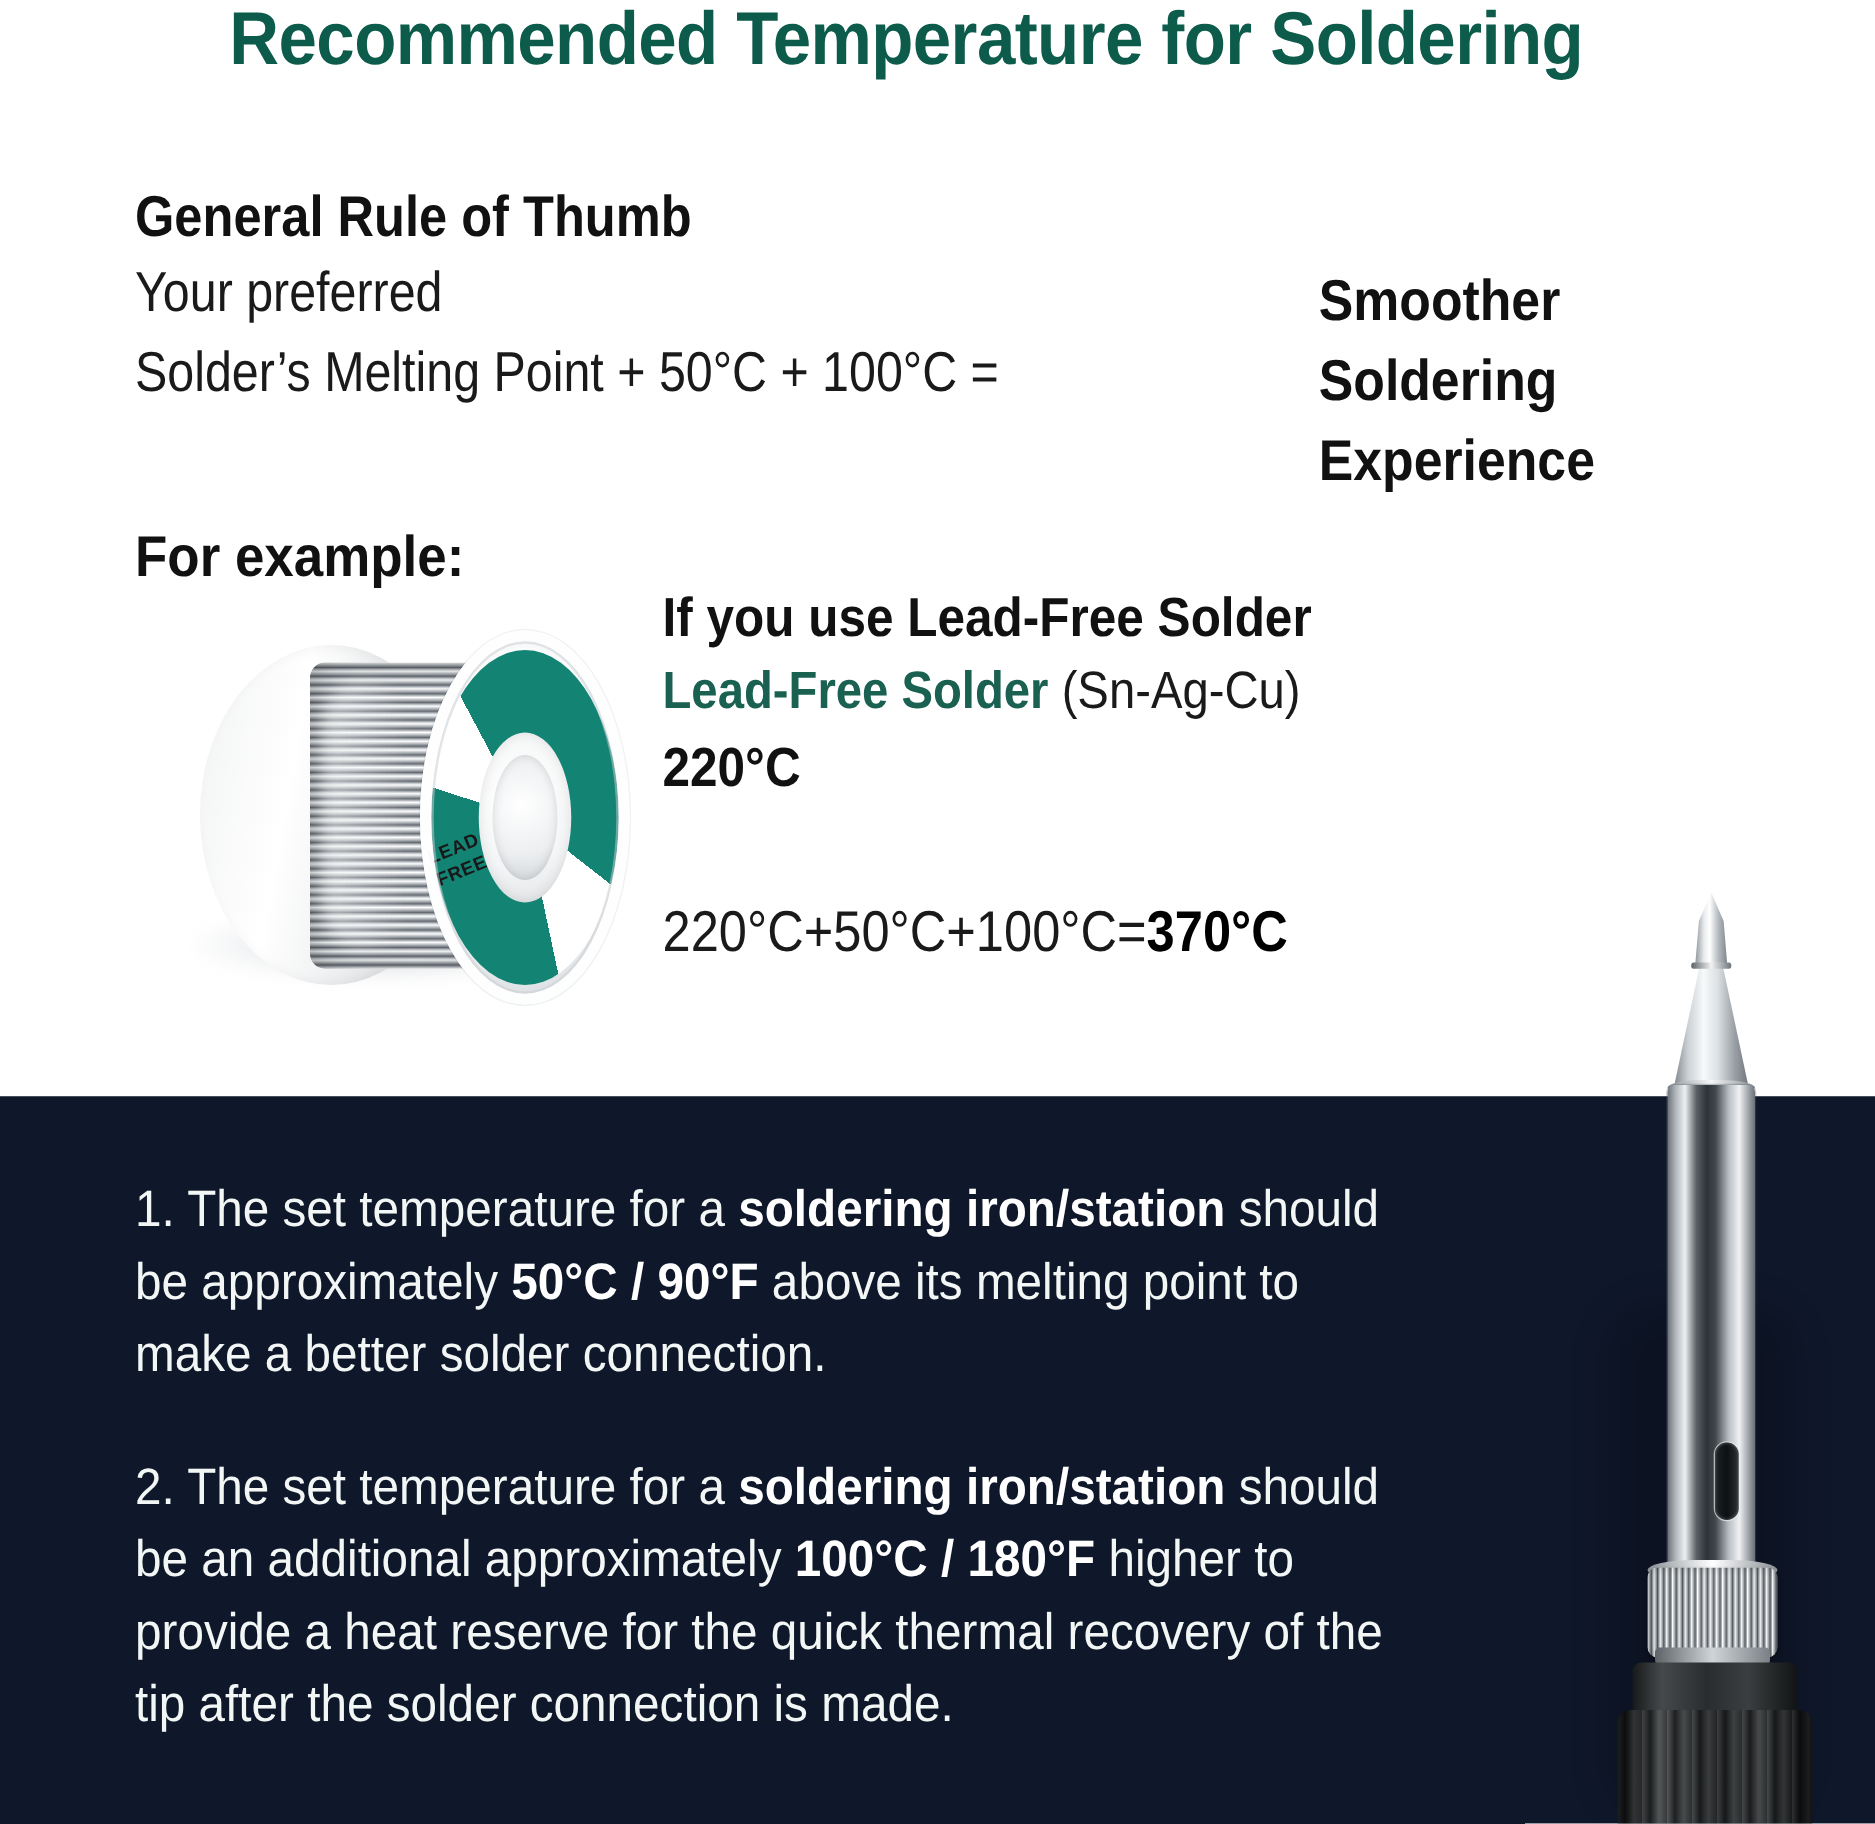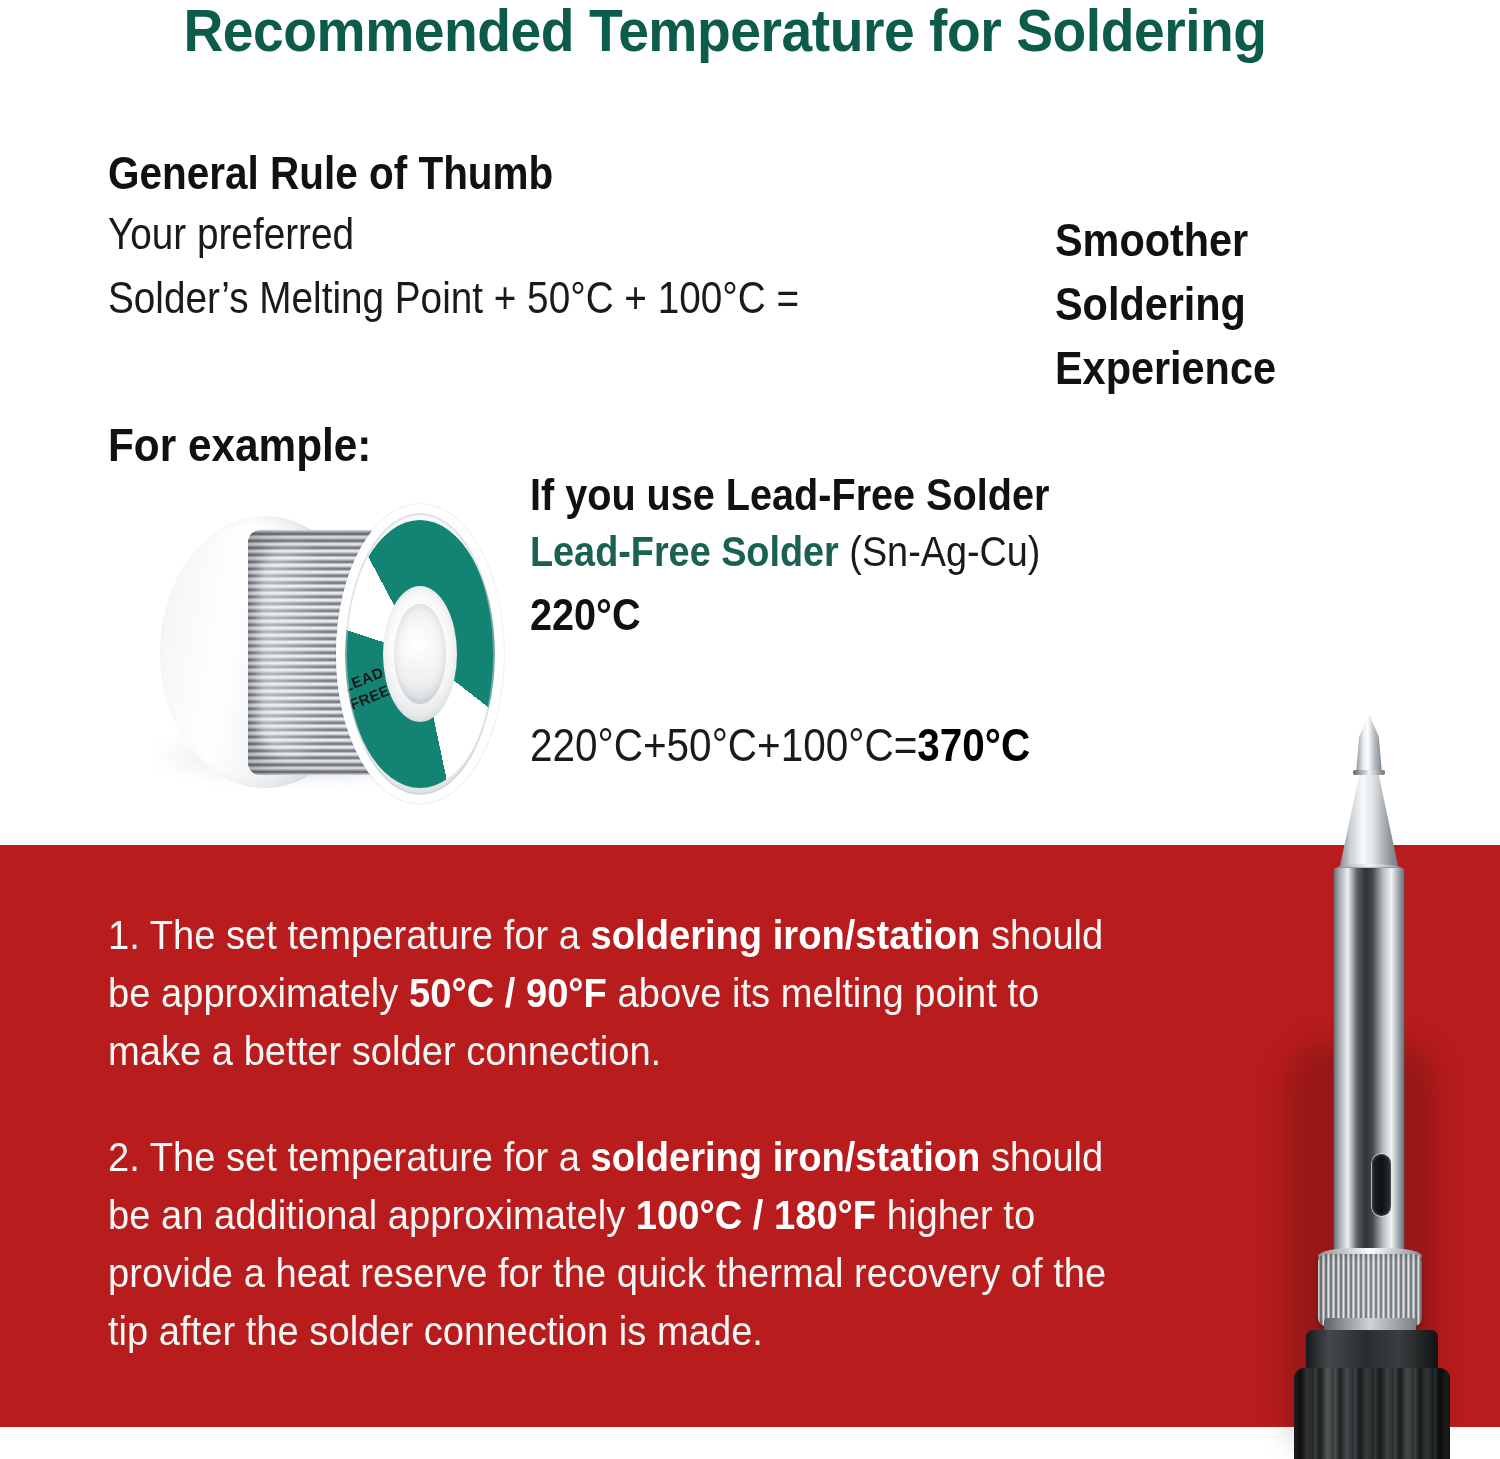--- a/index.html
+++ b/index.html
@@ -171,22 +171,22 @@
   }
   .spool .flange-rim{
     position:absolute; left:188px; top:6px; width:168px; height:300px;
     border-radius:50%;
     box-shadow:inset 0 0 0 9px rgba(255,255,255,.96), inset 0 0 0 11px rgba(200,205,210,.5);
     pointer-events:none;
   }
 
   
   .banner{
-    position:absolute; left:0; top:845px; width:1500px; height:582px;
-    background:#b91c1c;
+    position:absolute; left:0; top:877px; width:1500px; height:582px;
+    background:#0f172a;
   }
   .para{
     position:absolute; left:108px; width:1110px;
     color:#f2f7f5;
     font-size:41px;
     font-weight:300;
     line-height:58px;
     transform:scaleX(0.93);
     transform-origin:0 0;
   }

